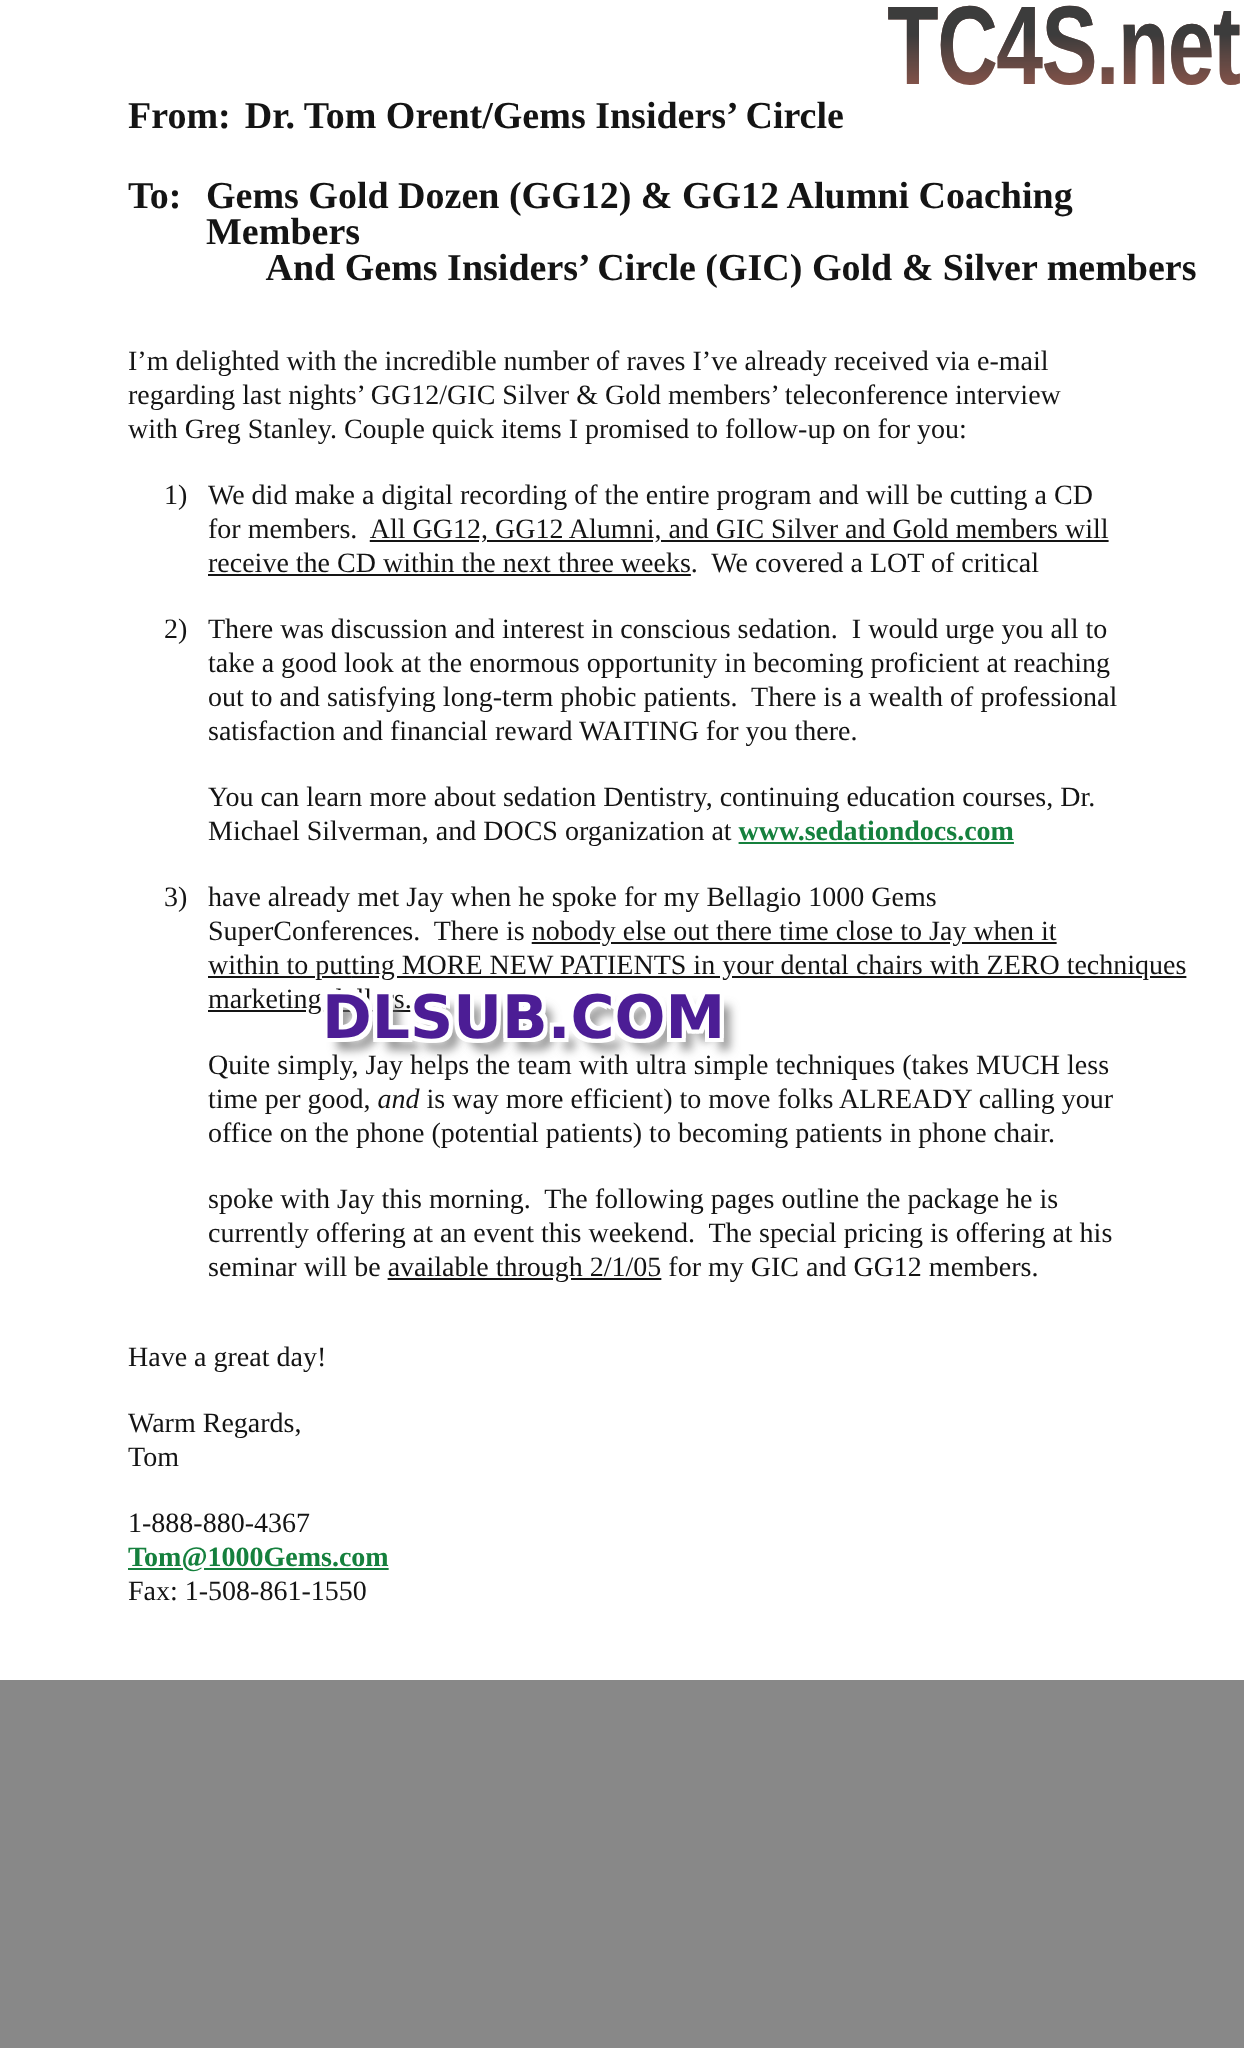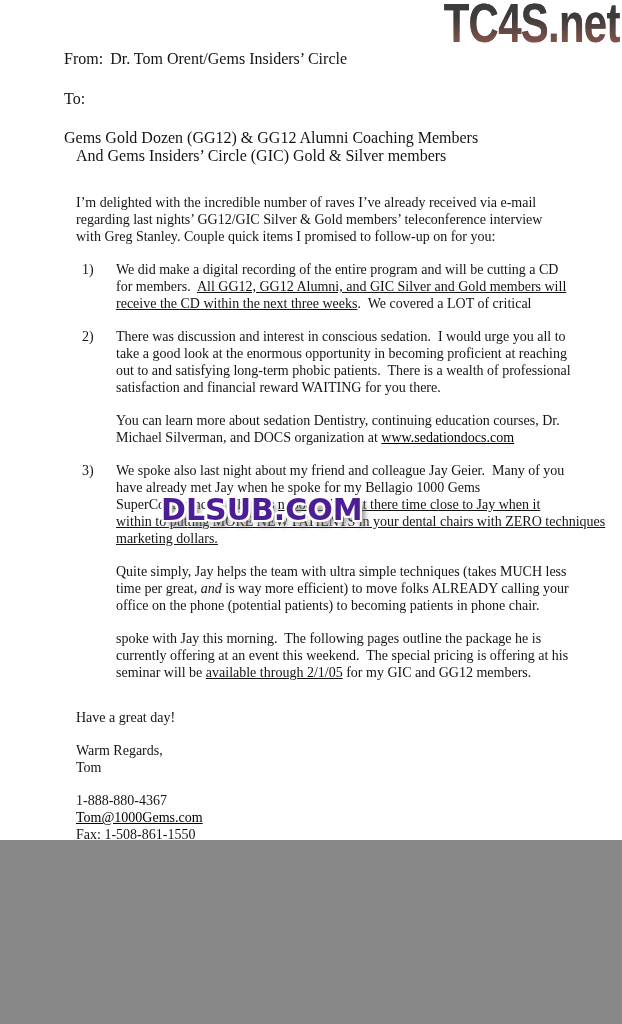--- a/index.html
+++ b/index.html
@@ -10,38 +10,38 @@
     margin:0 auto;
     background:#ffffff;
     overflow:hidden;
     font-family:"Liberation Serif", serif;
     color:#141414;
   }
 
   
   .letter { position:absolute; left:64px; top:50px; width:552px; }
 
-  .hdr { font-weight:normal; font-size:16px; line-height:18px; }
+  .hdr { font-weight:bold; font-size:19px; line-height:18px; }
   .from-row .lbl { margin-right:7px; }
-  .to-row { display:flex; margin-top:22px;flex-direction:column; }
+  .to-row { display:flex; margin-top:22px; }
   .to-row .lbl { width:39px; flex:0 0 39px; }
-  .to-line2 { padding-left:12px; }
+  .to-line2 { padding-left:12px;text-align:center; }
 
   .blocks { margin-top:29px; font-size:14px; line-height:17px; }
   .block { margin-top:16px; position:relative; }
   .block:first-child { margin-top:0; }
   .block[data-name="closing-greeting"] { margin-top:28px; }
 
-  .line { white-space:pre;margin-left:12px; }
+  .line { white-space:pre; }
   .item .num { position:absolute; left:18px; top:0; }
   .item .lines, .para.indented .lines { margin-left:40px; }
 
   .u { text-decoration:underline; }
   .i { font-style:italic; }
-  a.link { color:#000000; font-weight:normal; text-decoration:underline; cursor:pointer; }
+  a.link { color:#15803d; font-weight:bold; text-decoration:underline; cursor:pointer; }
 
   
   .wm-top {
     position:absolute; top:-5px; right:2px;
     font-family:"Liberation Sans", sans-serif;
     font-weight:bold; font-size:56px; line-height:1;
     letter-spacing:-1px;
     transform:scaleX(.75); transform-origin:100% 0;
     white-space:nowrap;
   }
@@ -130,31 +130,30 @@
         </div>
         <div class="block para indented" data-name="sedation-paragraph">
           <div class="lines">
             <div class="line" data-name="text-line"><span data-name="text-segment">You can learn more about sedation Dentistry, continuing education courses, Dr.</span></div>
             <div class="line" data-name="text-line"><span data-name="text-segment">Michael Silverman, and DOCS organization at </span><a class="link" href="#" data-name="sedationdocs-link">www.sedationdocs.com</a></div>
           </div>
         </div>
         <div class="block item" data-name="list-item-3">
           <span class="num" data-name="list-number">3)</span>
           <div class="lines">
-            <div class="line" data-name="text-line"><span data-name="text-segment">We spoke also last night about my friend and colleague Jay Geier.  Many of you</span></div>
             <div class="line" data-name="text-line"><span data-name="text-segment">have already met Jay when he spoke for my Bellagio 1000 Gems</span></div>
             <div class="line" data-name="text-line"><span data-name="text-segment">SuperConferences.  There is </span><span class="u" data-name="text-segment">nobody else out there time close to Jay when it</span></div>
             <div class="line" data-name="text-line"><span class="u" data-name="text-segment">within to put</span><span class="u obscured" data-name="obscured-text">ting MORE NEW PATIENTS in your dental chairs w</span><span class="u" data-name="text-segment">ith ZERO techniques</span></div>
             <div class="line" data-name="text-line"><span class="u" data-name="text-segment">marketing do</span><span class="u obscured" data-name="obscured-text">llars.</span></div>
           </div>
         </div>
         <div class="block para indented" data-name="quite-simply-paragraph">
           <div class="lines">
             <div class="line" data-name="text-line"><span data-name="text-segment">Quite simply, Jay helps the team with ultra simple techniques (takes MUCH less</span></div>
-            <div class="line" data-name="text-line"><span data-name="text-segment">time per great, </span><span class="i" data-name="text-segment">and</span><span data-name="text-segment"> is way more efficient) to move folks ALREADY calling your</span></div>
+            <div class="line" data-name="text-line"><span data-name="text-segment">time per good, </span><span class="i" data-name="text-segment">and</span><span data-name="text-segment"> is way more efficient) to move folks ALREADY calling your</span></div>
             <div class="line" data-name="text-line"><span data-name="text-segment">office on the phone (potential patients) to becoming patients in phone chair.</span></div>
           </div>
         </div>
         <div class="block para indented" data-name="last-night-paragraph">
           <div class="lines">
             <div class="line" data-name="text-line"><span data-name="text-segment">spoke with Jay this morning.  The following pages outline the package he is</span></div>
             <div class="line" data-name="text-line"><span data-name="text-segment">currently offering at an event this weekend.  The special pricing is offering at his</span></div>
             <div class="line" data-name="text-line"><span data-name="text-segment">seminar will be </span><span class="u" data-name="text-segment">available through 2/1/05</span><span data-name="text-segment"> for my GIC and GG12 members.</span></div>
           </div>
         </div>

